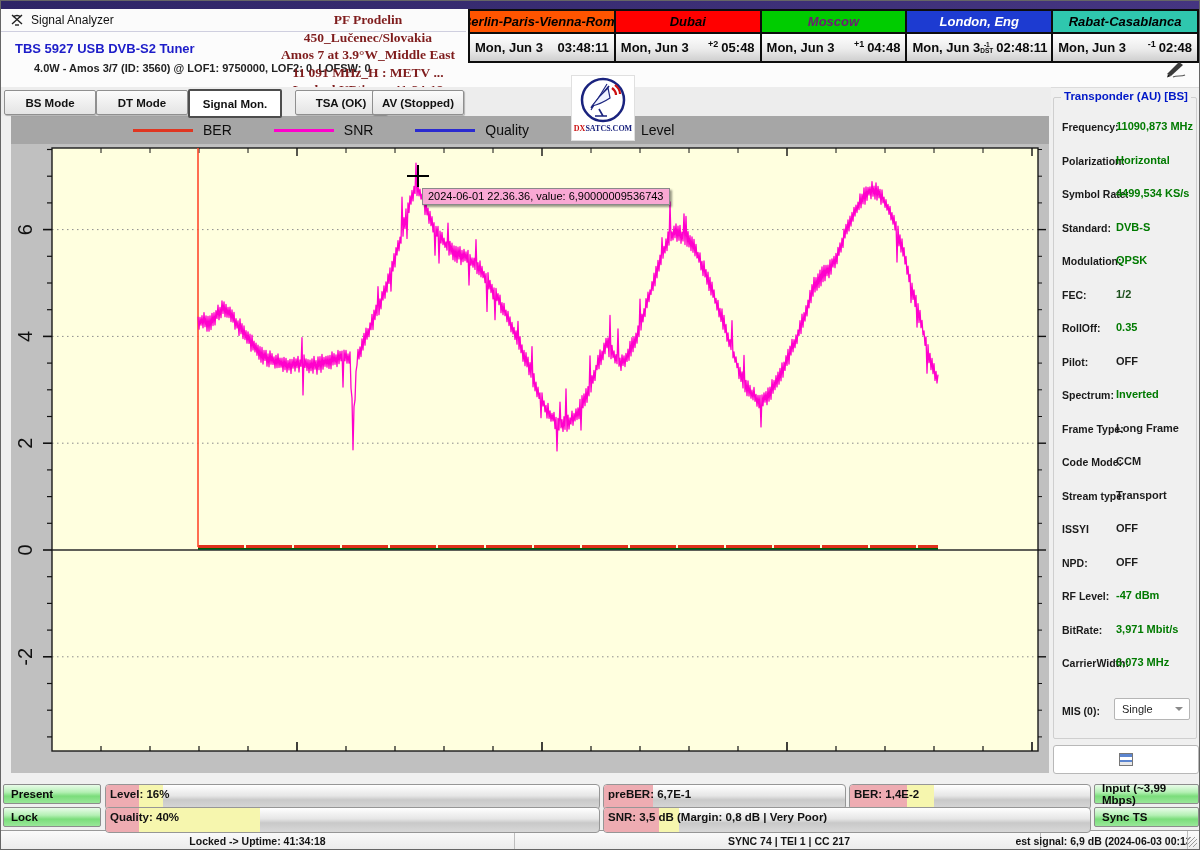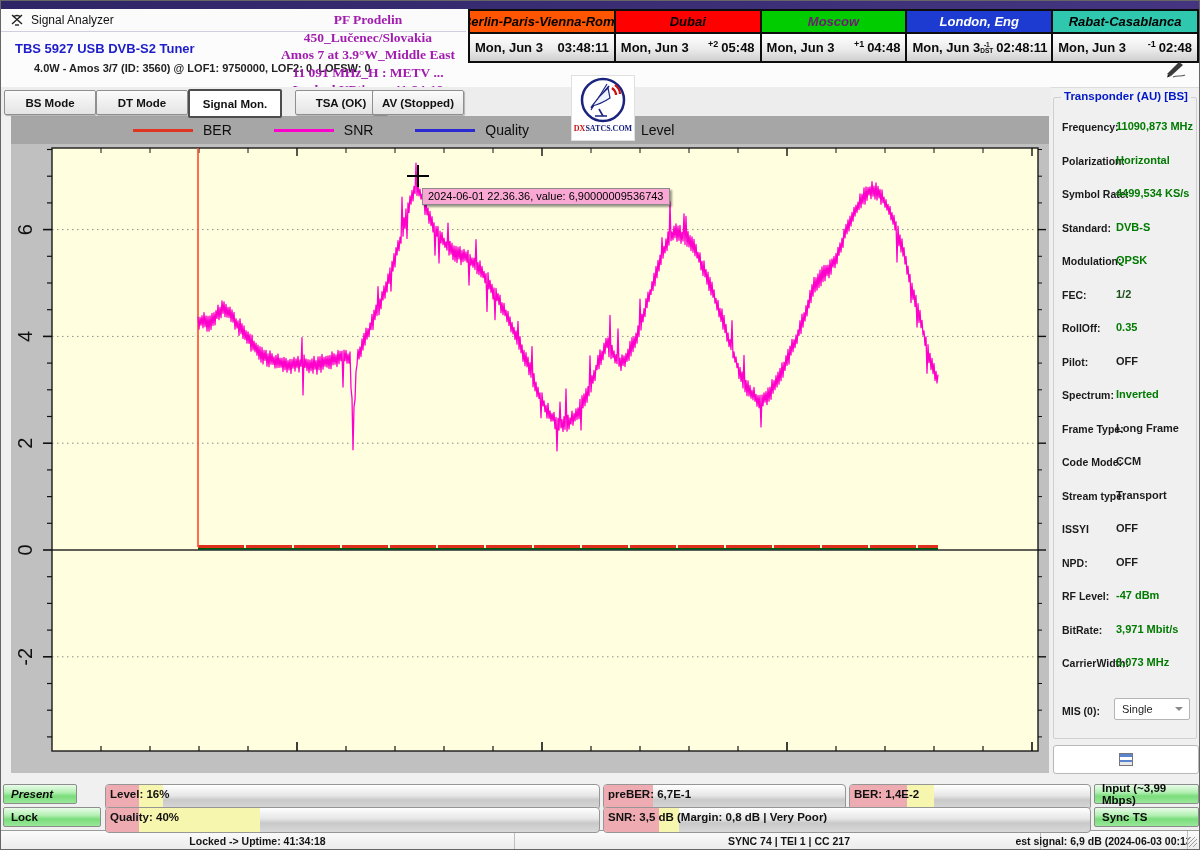--- a/index.html
+++ b/index.html
@@ -9,21 +9,21 @@
 
   
   #topstrip{left:0;top:0;width:1200px;height:8px;background:linear-gradient(90deg,#2e2566,#453581);}
   #whitehead{left:0;top:8px;width:1200px;height:78px;background:#fcfcfc;border-bottom:1px solid #dcdcdc;}
   #titlebar{left:0;top:8px;width:465px;height:23px;background:#fbfbfb;border-bottom:1px solid #cfcfdf;
             display:flex;align-items:center;padding-left:9px;box-sizing:border-box;gap:6px;}
   #title-text{font-size:12px;color:#111;}
   #tuner-name{left:14px;top:40px;font-size:13px;font-weight:bold;color:#1d1dc9;}
   #tuner-config{left:33px;top:61px;font-size:11px;font-weight:bold;color:#222;}
   #site-block{left:267px;top:10px;width:200px;text-align:center;
-              font-family:"Liberation Serif",serif;font-weight:bold;font-size:13.5px;line-height:17.5px;color:#a21caf;}
+              font-family:"Liberation Serif",serif;font-weight:bold;font-size:13.5px;line-height:17.5px;color:#7f1d1d;}
 
   
   #clocks{left:467px;top:8px;width:731px;height:54px;display:flex;border:2px solid #0d0d0d;background:#fff;box-sizing:border-box;}
   .clock{flex:1;display:flex;flex-direction:column;border-right:2px solid #0d0d0d;min-width:0;}
   .clock:last-child{border-right:none;}
   .clock-header{height:21px;display:flex;align-items:center;justify-content:center;
                 font-style:italic;font-weight:bold;font-size:13px;border-bottom:2px solid #0d0d0d;white-space:nowrap;overflow:hidden;}
   .clock-time{flex:1;display:flex;align-items:center;padding:0 5px;font-weight:bold;font-size:13px;color:#0a0a0a;
               background:linear-gradient(#ffffff,#ececec 55%,#cfcfcf);white-space:nowrap;}
   .clock-spacer{flex:1;}
@@ -410,21 +410,21 @@
       <div class="sb-cell" style="left: 537px; width: 502px;">SYNC 74 | TEI 1 | CC 217</div>
       <div class="sb-cell" style="left: 1015px; width: 171px;">Best signal: 6,9 dB (2024-06-03 00:13)</div>
     </div>
   <div id="grip"></div>
 
 <div class="tab" style="left: 3px;">BS Mode</div>
     <div class="tab" style="left: 95px;">DT Mode</div>
     <div class="tab active" style="left: 187px;">Signal Mon.</div>
     <div class="tab" style="left: 294px;">TSA (OK)</div>
     <div class="tab" style="left: 371px;">AV (Stopped)</div>
-    <div class="gbtn" style="left: 2px; top: 783px; width: 74px; font-style: italic;">Present</div>
+    <div class="gbtn" style="left: 2px; top: 783px; width: 98px;">Present</div>
     <div class="gbtn" style="left: 2px; top: 806px; width: 98px;">Lock</div>
     <div class="gbtn" style="left: 1093px; top: 783px; width: 105px;">Input (~3,99 Mbps)</div>
     <div class="gbtn" style="left: 1093px; top: 806px; width: 105px;">Sync TS</div>
     <div class="pbar" style="left: 104px; top: 783px; width: 495px;">
       <div class="pseg pink" style="width: 33px;"></div>
       <div class="pseg yellow" style="left: 33px; width: 24px;"></div>
       <div class="pbar-label">Level: 16%</div>
     </div>
     <div class="pbar" style="left: 104px; top: 806px; width: 495px;">
       <div class="pseg pink" style="width: 33px;"></div>

